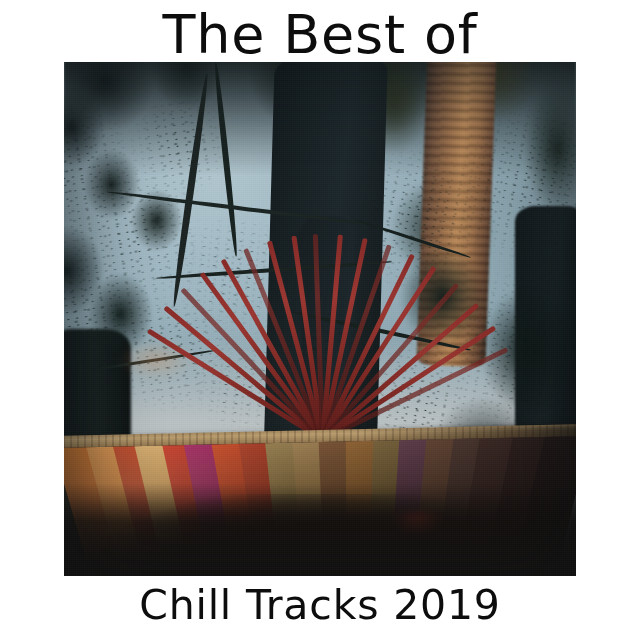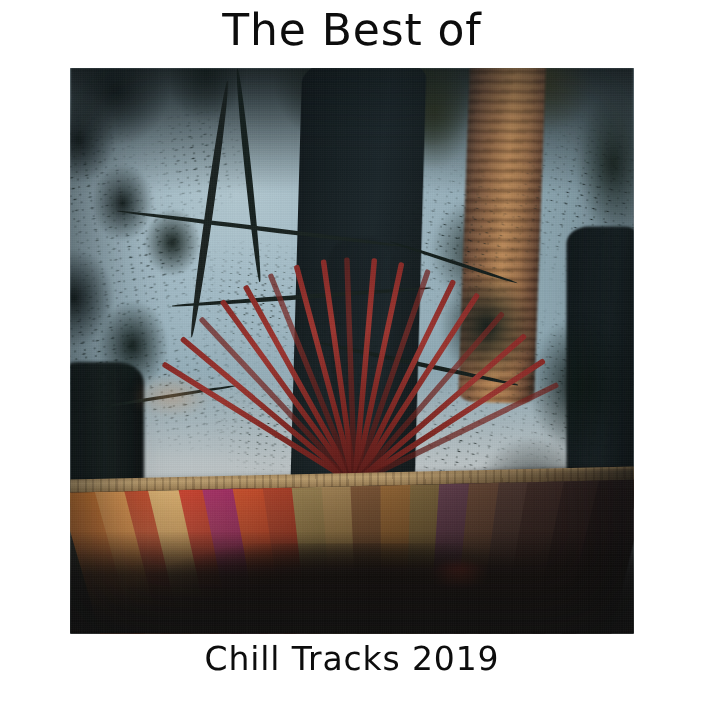--- a/index.html
+++ b/index.html
@@ -29,26 +29,26 @@
     text-align: center;
     color: #0d0d0d;
     font-family: "DejaVu Sans", sans-serif;
     font-weight: 400;
     letter-spacing: 0.5px;
     white-space: nowrap;
     line-height: 1;
   }
   #title-top {
     top: 8px;
-    font-size: 40px;
+    font-size: 54px;
     letter-spacing: 0.8px;
   }
   #title-bottom {
     top: 585px;
-    font-size: 30px;
+    font-size: 41px;
     letter-spacing: 0.8px;
   }
 
   
   #cover-photo {
     position: absolute;
     left: 64px;
     top: 62px;
     width: 512px;
     height: 514px;

